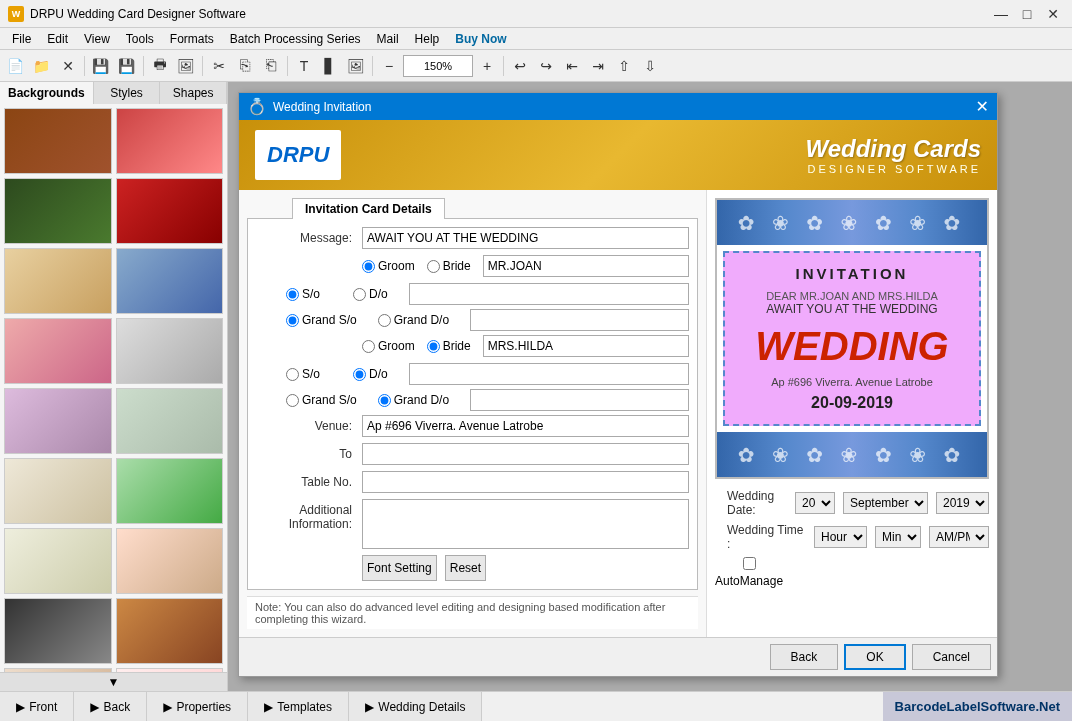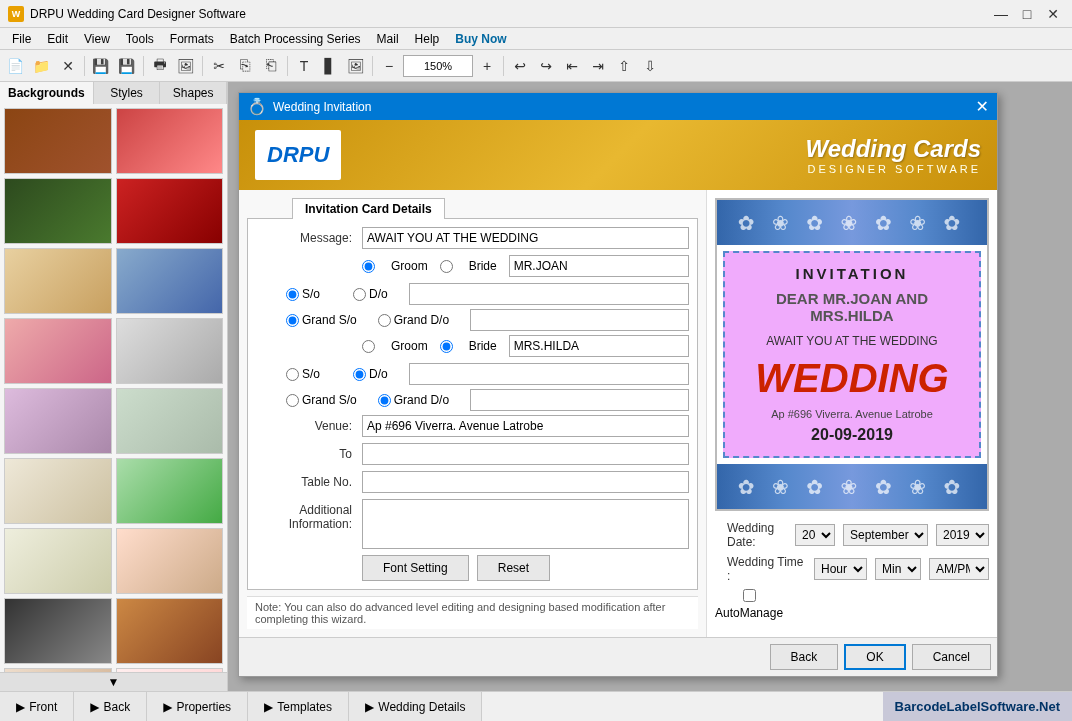--- a/index.html
+++ b/index.html
@@ -62,32 +62,32 @@
     .form-tab { display: inline-block; background: #e0e0e0; border: 1px solid #bbb; border-bottom: none; padding: 3px 12px; font-size: 12px; cursor: pointer; margin-bottom: -1px; position: relative; z-index: 1; font-weight: bold; }
     .form-tab.active { background: white; }
     .form-content { background: white; border: 1px solid #bbb; padding: 8px; }
 
     
     .form-row { display: flex; align-items: center; margin-bottom: 6px; gap: 6px; }
     .form-label { width: 100px; font-size: 12px; text-align: right; color: #333; padding-right: 4px; flex-shrink: 0; }
     .form-input { flex: 1; height: 22px; border: 1px solid #aaa; padding: 2px 4px; font-size: 12px; }
     .form-textarea { flex: 1; height: 50px; border: 1px solid #aaa; padding: 2px 4px; font-size: 12px; resize: none; }
     .radio-group { display: flex; align-items: center; gap: 12px; flex: 1; }
-    .radio-item { display: flex; align-items: center; gap: 16px; font-size: 12px; cursor: pointer; }
+    .radio-item { display: flex; align-items: center; gap: 3px; font-size: 12px; cursor: pointer; }
     .sub-row { display: flex; align-items: center; margin-bottom: 4px; gap: 13px; padding-left: 30px; }
     .sub-input { flex: 1; height: 22px; border: 1px solid #aaa; padding: 2px 4px; font-size: 12px; }
     .radio-inline { display: flex; align-items: center; gap: 3px; font-size: 12px; }
 
     
     .wedding-preview { border: 2px solid #bbb; background: white; position: relative; overflow: hidden; }
     .date-time-row { display: flex; align-items: center; gap: 8px; margin-bottom: 6px; }
     .dt-label { font-size: 12px; color: #333; width: 90px; margin-left: 12px; }
     .dt-select { height: 22px; border: 1px solid #aaa; font-size: 12px; padding: 0 2px; cursor: pointer; }
     .btn-row { display: flex; gap: 8px; align-items: center; }
-    .form-btn { height: 26px; padding: 0 20px; font-size: 12px; cursor: pointer; border: 1px solid #aaa; background: #e8e8e8; }
+    .form-btn { height: 26px; padding: 0 4px; font-size: 12px; cursor: pointer; border: 1px solid #aaa; background: #e8e8e8; }
     .checkbox-item { display: flex; align-items: center; gap: 4px; font-size: 12px; flex-direction: column; }
     .note-text { font-size: 11px; color: #555; background: #fff; border-top: 1px solid #ddd; padding: 4px 8px; }
 
     
     .dialog-footer { background: #f0f0f0; border-top: 1px solid #ccc; padding: 6px; display: flex; justify-content: flex-end; gap: 6px; }
     .footer-btn { height: 26px; padding: 0 20px; font-size: 12px; cursor: pointer; border: 1px solid #aaa; background: #e8e8e8; }
     .footer-btn.ok { border: 2px solid #0078d4; }
 
     
     .statusbar { height: 30px; background: #f0f0f0; border-top: 1px solid #ccc; display: flex; align-items: center; }
@@ -351,21 +351,21 @@
           <div class="preview-section">
 
             <div class="wedding-preview" style="margin: 4px;">
 
               <div class="floral-top-strip">
                 <span style="color:rgba(255,255,255,0.7); font-size:20px; letter-spacing:6px;">✿ ❀ ✿ ❀ ✿ ❀ ✿</span>
               </div>
 
               <div style="margin:6px; border:2px dashed #5588cc; padding:12px; text-align:center; background:#f0abfc;">
                 <div style="font-size:15px; font-weight:bold; letter-spacing:3px; color:#222; margin-bottom:8px;">INVITATION</div>
-                <div style="font-size:15px; color:#555; margin-bottom:10px;font-weight:bold;">DEAR MR.JOAN AND MRS.HILDA</div>
+                <div style="font-size:11px; color:#555; margin-bottom:0;">DEAR MR.JOAN AND MRS.HILDA</div>
                 <div style="font-size:12px; color:#333; margin-bottom:8px;">AWAIT YOU AT THE WEDDING</div>
                 <div style="font-size:40px; font-weight:bold; color:#cc2200; font-style:italic; margin-bottom:8px; line-height:1.1;">WEDDING</div>
                 <div style="font-size:11px; color:#444; margin-bottom:6px;">Ap #696 Viverra. Avenue Latrobe</div>
                 <div style="font-size:16px; font-weight:bold; color:#222;">20-09-2019</div>
               </div>
 
               <div class="floral-bottom-strip" style="display:flex;align-items:center;justify-content:center;">
                 <span style="color:rgba(255,255,255,0.7); font-size:20px; letter-spacing:6px;">✿ ❀ ✿ ❀ ✿ ❀ ✿</span>
               </div>
             </div>

